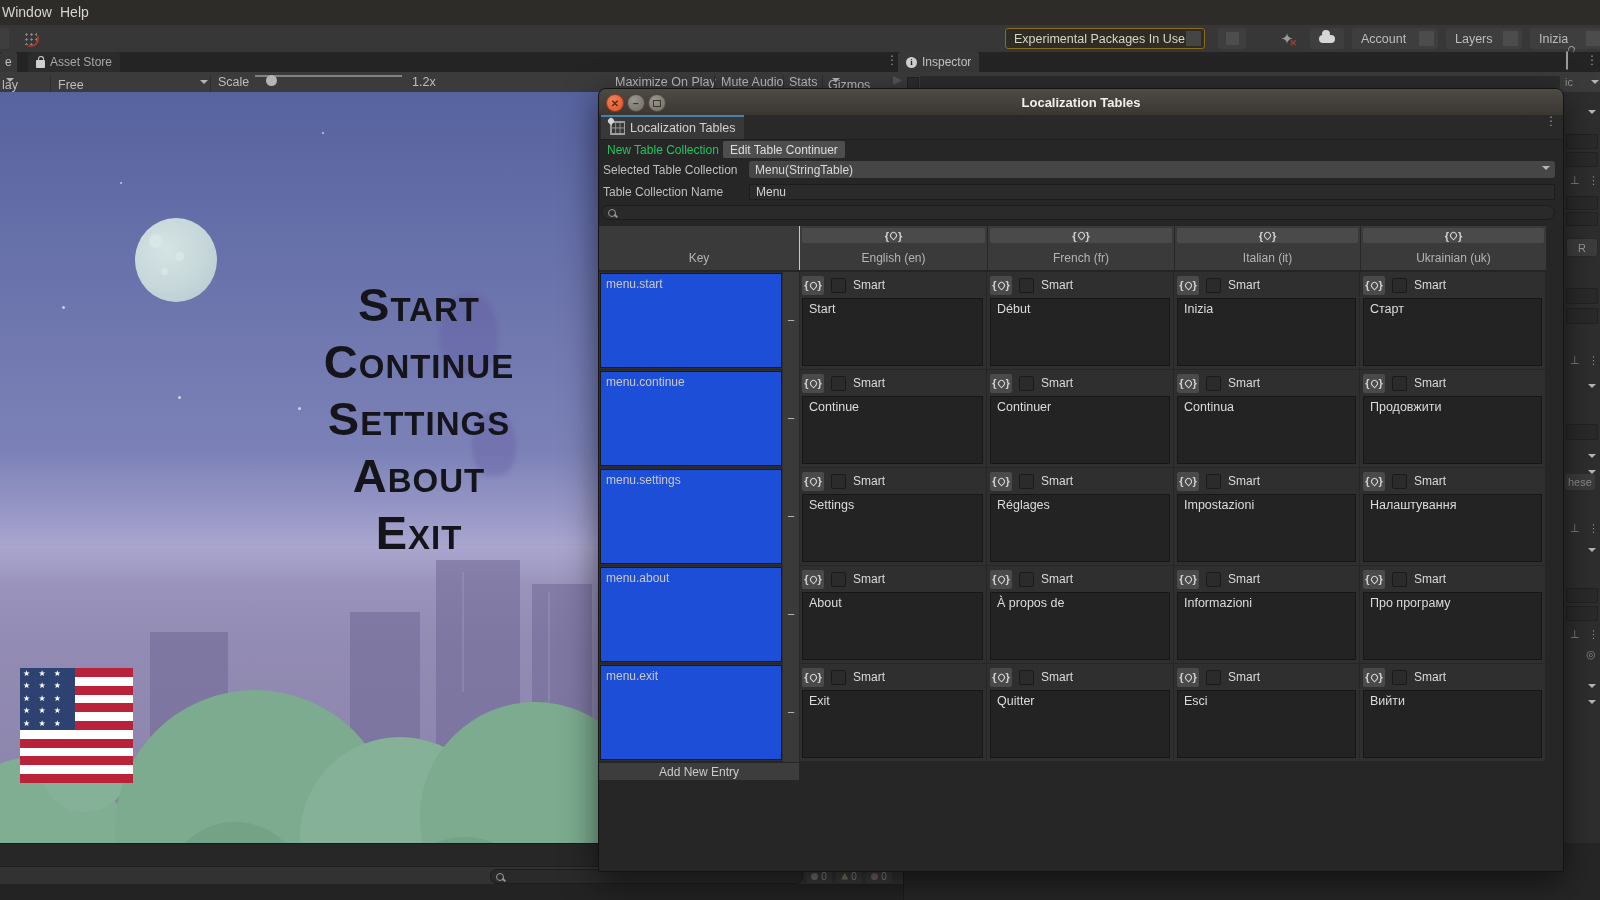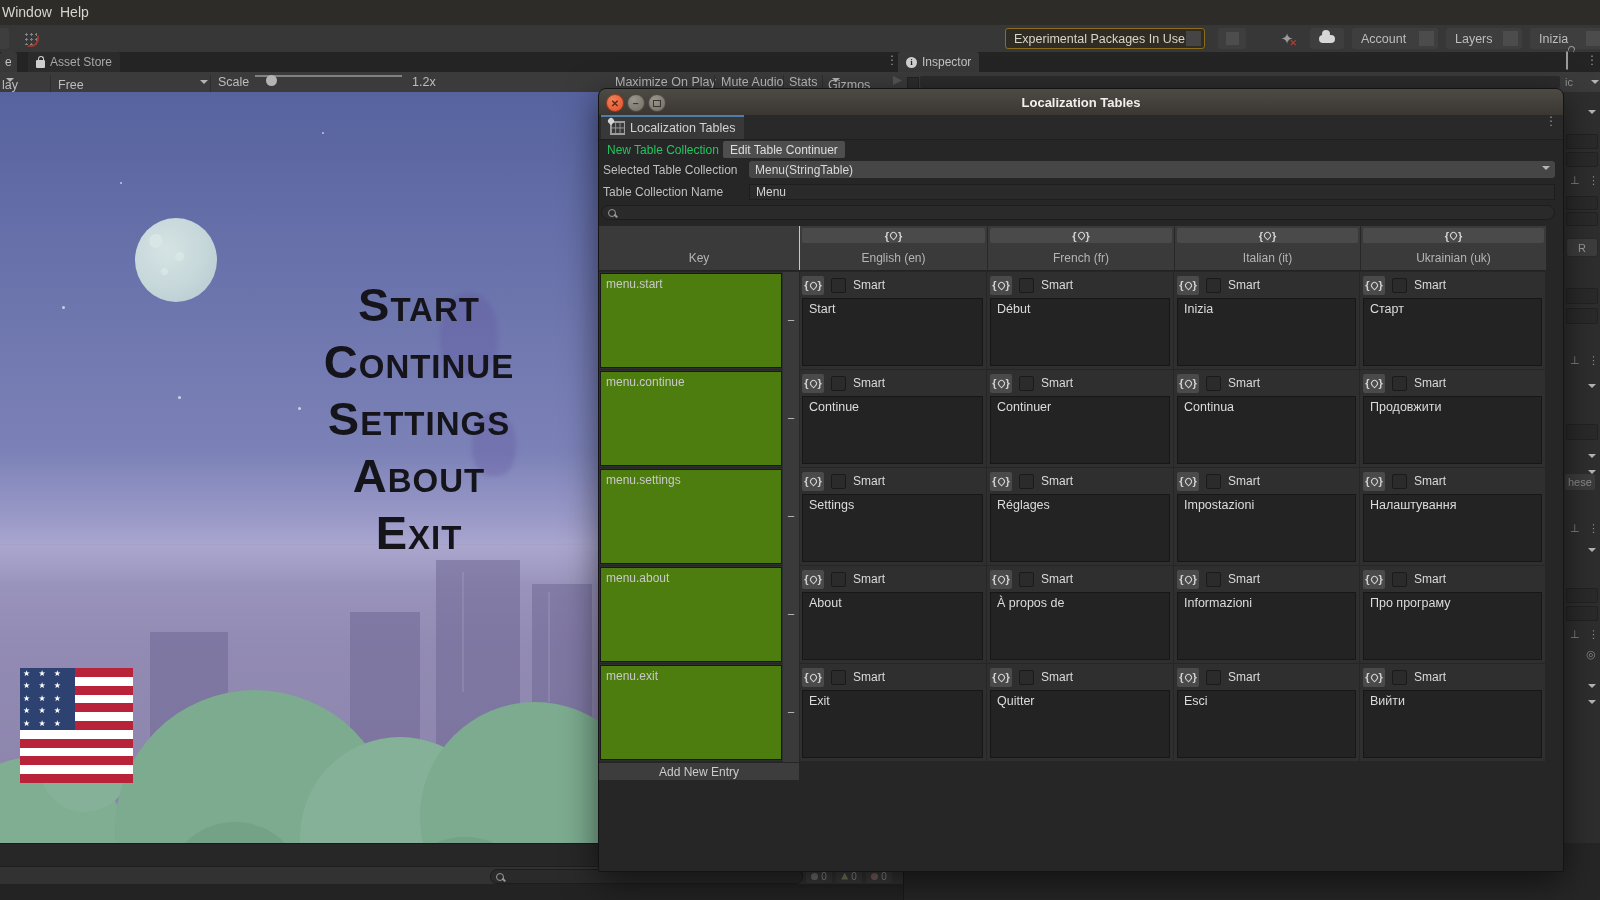--- a/index.html
+++ b/index.html
@@ -123,21 +123,21 @@
   .wsearch{position:absolute;left:2px;top:116px;width:954px;height:15px;background:#2a2a2a;border:1px solid #1c1c1c;border-radius:8px;display:flex;align-items:center;padding-left:6px;box-sizing:border-box;}
   
   .thead{position:absolute;left:0;top:137px;width:947px;height:44px;background:#3a3a3a;border-bottom:1px solid #232323;}
   .khead{position:absolute;left:0;top:0;width:200px;height:44px;border-right:1px solid #86efac;}
   .collabel{position:absolute;bottom:5px;width:100%;text-align:center;font-size:12px;color:#b4b4b4;}
   .colhead{position:absolute;top:0;height:44px;border-right:1px solid #272727;}
   .colbtn{position:absolute;left:2px;top:2px;right:2px;height:15px;background:#4a4a4a;border-radius:2px;display:flex;align-items:center;justify-content:center;}
   .metaglyph{display:flex;align-items:center;color:#d2d2d2;font-size:11px;font-weight:bold;line-height:10px;gap:1px;}
   .pin{width:5px;height:5px;border:1.2px solid #d2d2d2;border-radius:50% 50% 50% 0;transform:rotate(-45deg);display:inline-block;}
   .lrow{position:absolute;left:0;width:947px;height:98px;background:#2f2f2f;border-bottom:1px solid #262626;box-sizing:border-box;}
-  .keycell{position:absolute;left:1px;top:1px;width:182px;height:95px;background:#4d7c0f;border:1px solid #191919;
+  .keycell{position:absolute;left:1px;top:1px;width:182px;height:95px;background:#1d4ed8;border:1px solid #191919;
     font-size:12px;color:#c9c9c9;padding:3px 5px;box-sizing:border-box;}
   .minusstrip{position:absolute;left:184px;top:0;width:16px;height:98px;background:#3a3a3a;border-right:1px solid #272727;display:flex;align-items:center;justify-content:center;}
   .minusbtn{width:12px;height:12px;background:transparent;border:none;color:#bbbbbb;font-size:13px;line-height:10px;padding:0;cursor:default;}
   .lcell{position:absolute;top:0;height:98px;border-right:1px solid #262626;box-sizing:border-box;}
   .cellhead{position:absolute;left:2px;top:2px;right:3px;height:22px;display:flex;align-items:center;gap:7px;}
   .metabtn{width:22px;height:19px;background:#4a4a4a;border-radius:2px;display:flex;align-items:center;justify-content:center;}
   .chk{width:13px;height:13px;background:#2b2b2b;border:1px solid #1a1a1a;border-radius:2px;}
   .smartlbl{font-size:12px;color:#dadada;}
   .cellval{position:absolute;left:2px;top:26px;right:3px;bottom:4px;background:#232323;border:1px solid #171717;
     font-size:12.5px;color:#dcdcdc;padding:3px 6px;box-sizing:border-box;}

